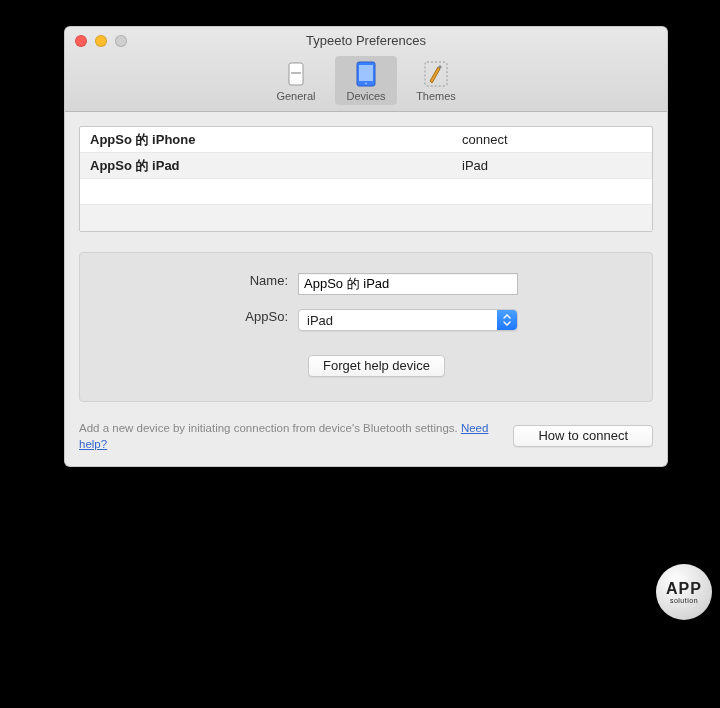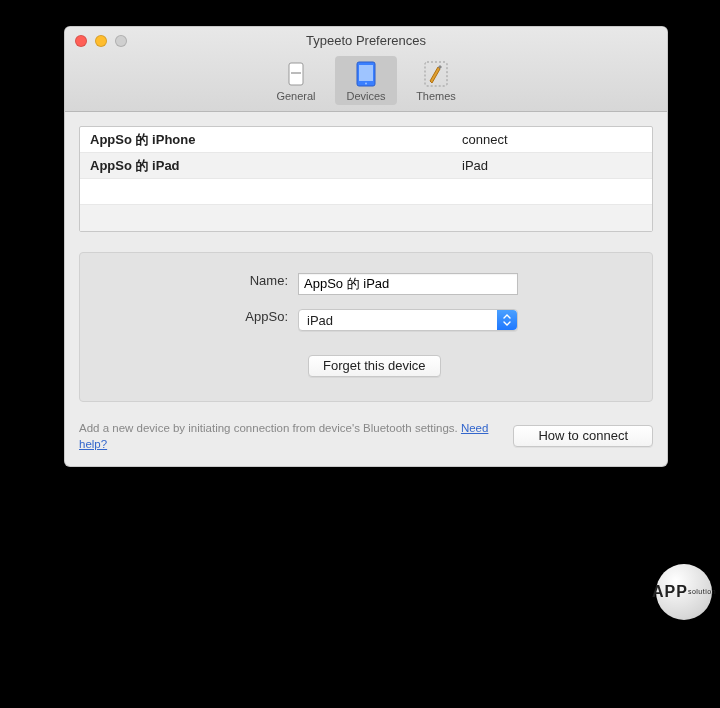--- a/index.html
+++ b/index.html
@@ -180,21 +180,21 @@
     line-height: 1.4;
   }
   .footer-text a { color: #3366cc; text-decoration: underline; }
   .watermark {
     position: absolute;
     right: 8px;
     bottom: 88px;
     width: 56px; height: 56px;
     border-radius: 50%;
     background: radial-gradient(circle at 35% 30%, #fff, #d8d8d8 70%, #bfbfbf);
-    display:flex; flex-direction:row; align-items:center; justify-content:center;
+    display:flex; flex-direction:column; align-items:center; justify-content:center;
     color:#222;
     box-shadow: 0 2px 6px rgba(0,0,0,0.5);
   }
   .watermark .big { font-size: 16px; font-weight: 700; letter-spacing: 1px; }
   .watermark .small { font-size: 7px; letter-spacing: 0.5px; margin-top:-1px;}
 </style>
 </head>
 <body>
 
 <div class="window">
@@ -263,21 +263,21 @@
           <span>iPad</span>
           <div class="select-arrow">
             <svg width="8" height="12" viewBox="0 0 8 12">
                 <path d="M1 4 L4 1 L7 4 M1 8 L4 11 L7 8" stroke="#fff" stroke-width="1.4" fill="none" stroke-linecap="round"></path>
               </svg>
           </div>
         </div>
       </div>
       <div class="forget-row">
         <div class="mac-btn">
-          <span>Forget this device</span>
+          <span>Forget help device</span>
         </div>
       </div>
     </div>
 
     <div class="footer">
       <div class="footer-text">
         <span>Add a new device by initiating connection from device's Bluetooth settings. </span><a href="#">Need help?</a>
       </div>
       <div class="mac-btn" style="padding:0 24px">
         <span>How to connect</span>

